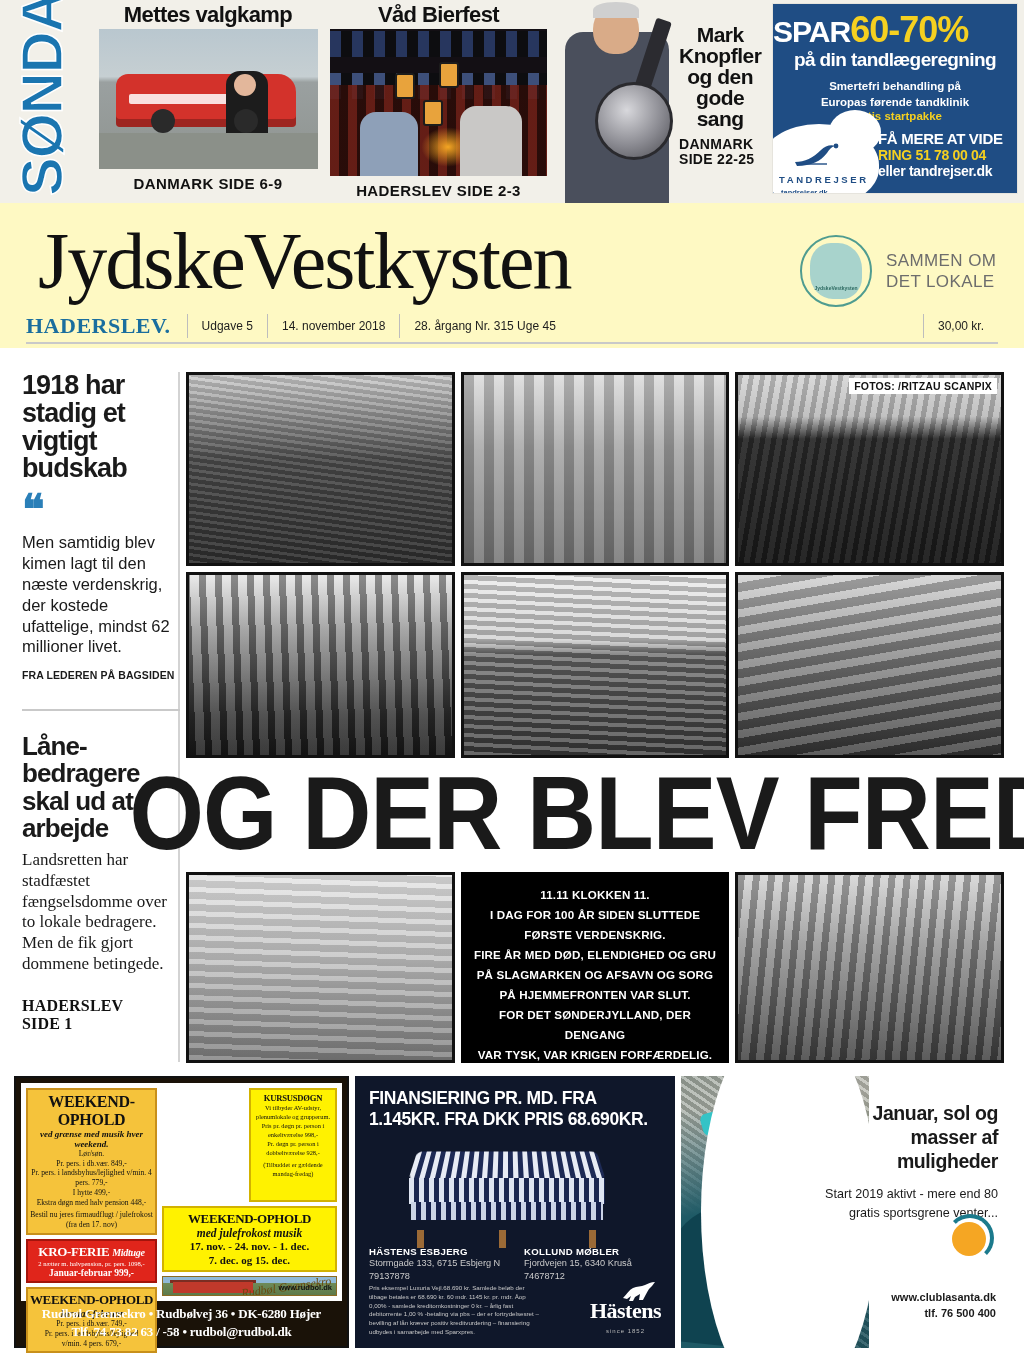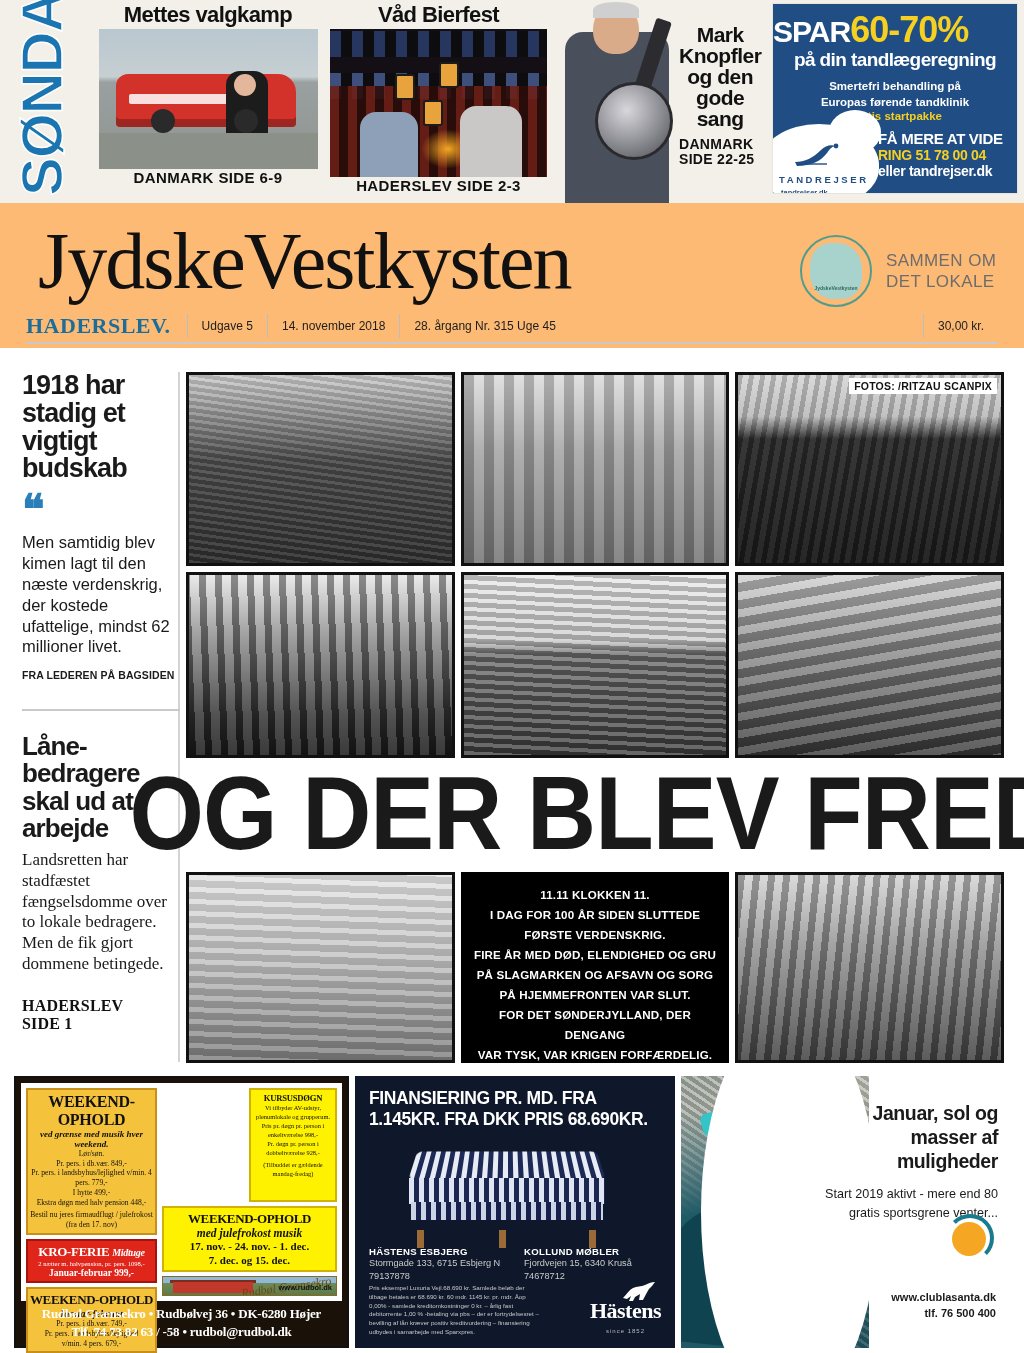--- a/index.html
+++ b/index.html
@@ -39,21 +39,21 @@
     padding: 4px 6px 4px 6px;
     display: flex; flex-direction: column; align-items: center;
   }
   .teaser-head {
     font-size: 22px; font-weight: 900; color: #111;
     letter-spacing: -0.6px; text-align: center; line-height: 1.02;
     margin-bottom: 3px;
   }
   .teaser-foot {
     font-size: 15px; font-weight: 900; color: #111;
-    letter-spacing: 0.4px; text-align: center; margin-top: 0;
+    letter-spacing: 0.4px; text-align: center; margin-top: 6px;
   }
   .teaser-img { border: 0; display: block; position: relative; overflow: hidden; }
 
   
   .photo-bus { width: 219px; height: 140px; background: linear-gradient(#b9c7cf 0%, #c6cfd2 34%, #9aa0a0 38%, #8f9490 100%); position: relative; }
   .photo-bus::before {
     content:""; position:absolute; left:8%; top:32%; width:82%; height:38%;
     background:#d3322b; border-radius:12px 18px 4px 4px;
     box-shadow: inset 0 -8px 0 rgba(0,0,0,.25);
   }
@@ -108,21 +108,21 @@
   .td-cloud2 { position:absolute; left:56px; top:-20px; width:52px; height:44px; background:#fff; border-radius:50%; }
   .td-swan { position:absolute; left:18px; top:10px; width:56px; height:28px; }
   .td-brand { position:absolute; left:6px; top:44px; font-size:9.5px; font-weight:bold; letter-spacing:2.6px; color:#1f4d84; }
   .td-url { position:absolute; left:8px; top:58px; font-size:7.5px; font-weight:bold; color:#1f4d84; }
   .td-cta { flex:1; padding-right:8px; }
   .td-cta .c1 { font-size:15px; font-weight:900; letter-spacing:-0.3px; }
   .td-cta .c2 { font-size:14px; font-weight:900; color:#f5d020; letter-spacing:-0.3px; }
   .td-cta .c3 { font-size:14px; font-weight:900; letter-spacing:-0.3px; }
 
   
-  .masthead { position:absolute; left:0; top:203px; width:1024px; height:145px; background:#fdba74; }
+  .masthead { position:absolute; left:0; top:203px; width:1024px; height:145px; background:#fef9c3; }
   .mh-title {
     position:absolute; left:38px; top:18px;
     font-family:"Liberation Serif", serif;
     font-size:80px; font-weight:400; color:#111; letter-spacing:-2px; line-height:1;
   }
   .mh-seal { position:absolute; left:800px; top:32px; width:72px; height:72px; border:2px solid #4f9c90; border-radius:50%; display:flex; align-items:center; justify-content:center; }
   .mh-seal-inner { width:52px; height:56px; background:#a8d3cc; border-radius:40% 46% 38% 44%; position:relative; }
   .mh-seal-txt { position:absolute; left:0; bottom:8px; width:100%; text-align:center; font-size:5px; color:#2c6960; font-weight:bold; }
   .mh-tag { position:absolute; left:886px; top:48px; font-size:17px; color:#6d6d6d; line-height:1.22; letter-spacing:0.4px; }
   .mh-strip { position:absolute; left:26px; top:108px; width:972px; height:29px; display:flex; align-items:center; }

